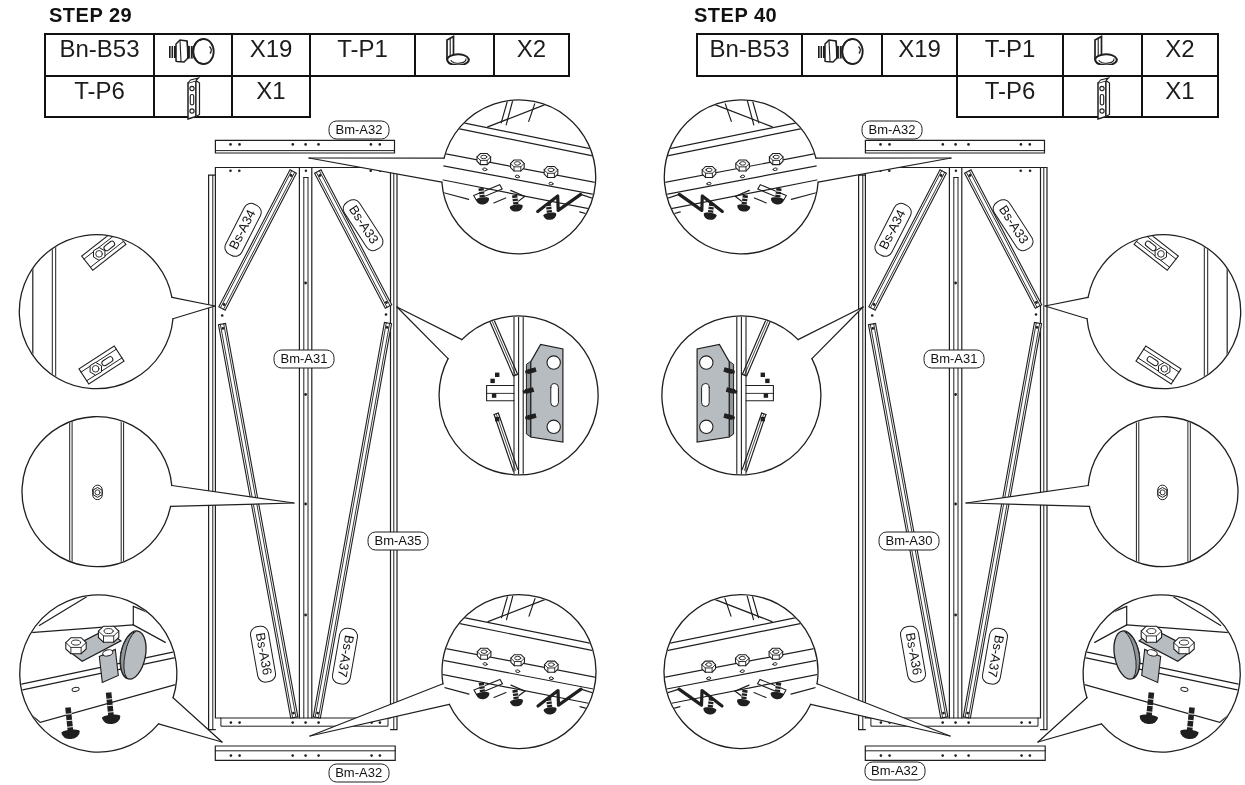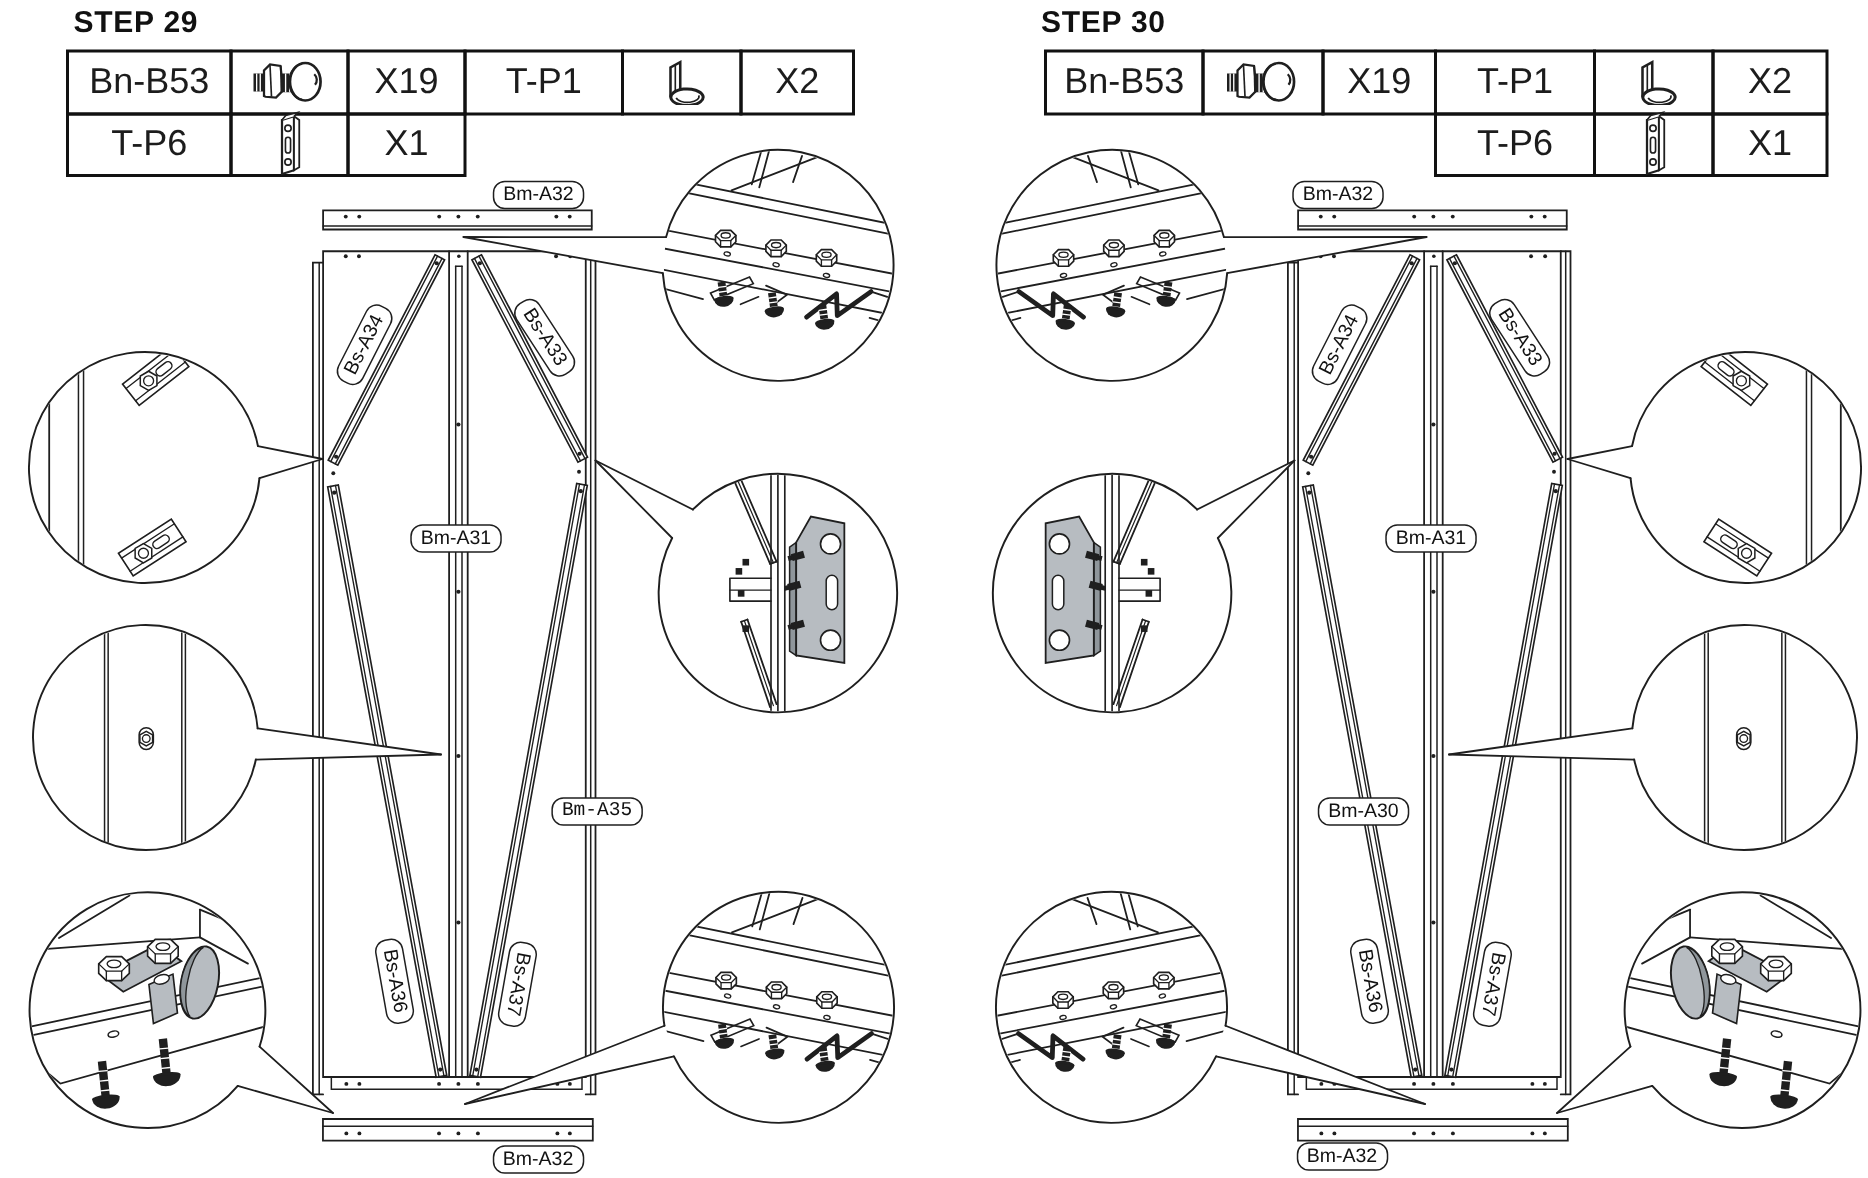--- a/index.html
+++ b/index.html
@@ -9,21 +9,21 @@
     font-family:"Liberation Sans","DejaVu Sans",sans-serif;
     color:#1f1f1f;
     margin-left:16px;
   }
   .step-title {
     position:absolute; font-size:20px; font-weight:bold;
     letter-spacing:0.5px; color:#111111; white-space:nowrap;
   }
   .tcell {
     position:absolute; box-sizing:border-box; border:2.4px solid #111111;
-    display:flex; align-items:center; justify-content:center;
+    display:flex; justify-content:center;
     font-size:24px; color:#1c1c1c; background:transparent;
   }
   .part-label {
     position:absolute; box-sizing:border-box;
     border:1.4px solid #1f1f1f; border-radius:8px; background:#ffffff;
     font-size:13px; color:#111111; line-height:14px;
     padding:1px 6px 2px 6px; white-space:nowrap; text-align:center;
   }
 </style>
 </head>
@@ -438,21 +438,21 @@
           <use href="#det-rail" transform="translate(725.0,671.6) scale(-1,1)"></use>
           <path d="M934.0,736.0 L801.03,683.81 A77.0,77.0 0 0 1 794.71,704.29 Z" fill="#ffffff" stroke="none"></path>
           <line x1="934.0" y1="736.0" x2="801.03" y2="683.81" stroke-width="1.2"></line>
           <line x1="934.0" y1="736.0" x2="794.71" y2="704.29" stroke-width="1.2"></line>
           <path d="M794.71,704.29 A77.0,77.0 0 1 1 801.03,683.81" fill="none" stroke="#1f1f1f" stroke-width="1.3"></path>
         </g>
       </g>
     </svg>
 
   <div class="step-title" style="left:33px;top:4px"><span>STEP 29</span></div>
-  <div class="step-title" style="left:678px;top:4px"><span>STEP 30</span></div>
+  <div class="step-title" style="left:678px;top:4px"><span>STEP 40</span></div>
 
   <div>
 <div class="tcell" style="left:28px;top:33px;width:111px;height:43.5px">
         <span>Bn-B53</span>
       </div>
       <div class="tcell" style="left:137px;top:33px;width:80px;height:43.5px">
         <svg width="50" height="34" viewBox="0 0 50 34">
           <use href="#icon-bolt" transform="translate(1,1)"></use>
         </svg>
       </div>
@@ -515,21 +515,21 @@
       </div>
       <div class="tcell" style="left:1125px;top:74.5px;width:78px;height:43.5px">
         <span>X1</span>
       </div>
   </div>
 
 <div class="part-label" style="left:343.0px;top:129.5px;transform:translate(-50%,-50%) rotate(0deg);"><span>Bm-A32</span></div>
     <div class="part-label" style="left:226.6px;top:230.1px;transform:translate(-50%,-50%) rotate(-63deg);"><span>Bs-A34</span></div>
     <div class="part-label" style="left:347.2px;top:224.6px;transform:translate(-50%,-50%) rotate(57deg);"><span>Bs-A33</span></div>
     <div class="part-label" style="left:288.0px;top:359.4px;transform:translate(-50%,-50%) rotate(0deg);"><span>Bm-A31</span></div>
-    <div class="part-label" style="left:382.0px;top:541.0px;transform:translate(-50%,-50%) rotate(0deg);font-family:Liberation Mono, monospace;"><span>Bm-A35</span></div>
+    <div class="part-label" style="left:382.0px;top:541.0px;transform:translate(-50%,-50%) rotate(0deg);"><span>Bm-A35</span></div>
     <div class="part-label" style="left:247.2px;top:653.5px;transform:translate(-50%,-50%) rotate(80deg);"><span>Bs-A36</span></div>
     <div class="part-label" style="left:328.5px;top:656.0px;transform:translate(-50%,-50%) rotate(100deg);"><span>Bs-A37</span></div>
     <div class="part-label" style="left:342.7px;top:772.7px;transform:translate(-50%,-50%) rotate(0deg);"><span>Bm-A32</span></div>
 <div class="part-label" style="left:876.0px;top:129.5px;transform:translate(-50%,-50%) rotate(0deg);"><span>Bm-A32</span></div>
     <div class="part-label" style="left:876.6px;top:230.1px;transform:translate(-50%,-50%) rotate(-63deg);"><span>Bs-A34</span></div>
     <div class="part-label" style="left:997.2px;top:224.6px;transform:translate(-50%,-50%) rotate(57deg);"><span>Bs-A33</span></div>
     <div class="part-label" style="left:938.0px;top:359.4px;transform:translate(-50%,-50%) rotate(0deg);"><span>Bm-A31</span></div>
     <div class="part-label" style="left:893px;top:541.0px;transform:translate(-50%,-50%) rotate(0deg);"><span>Bm-A30</span></div>
     <div class="part-label" style="left:897.2px;top:653.5px;transform:translate(-50%,-50%) rotate(80deg);"><span>Bs-A36</span></div>
     <div class="part-label" style="left:978.5px;top:656.0px;transform:translate(-50%,-50%) rotate(100deg);"><span>Bs-A37</span></div>

